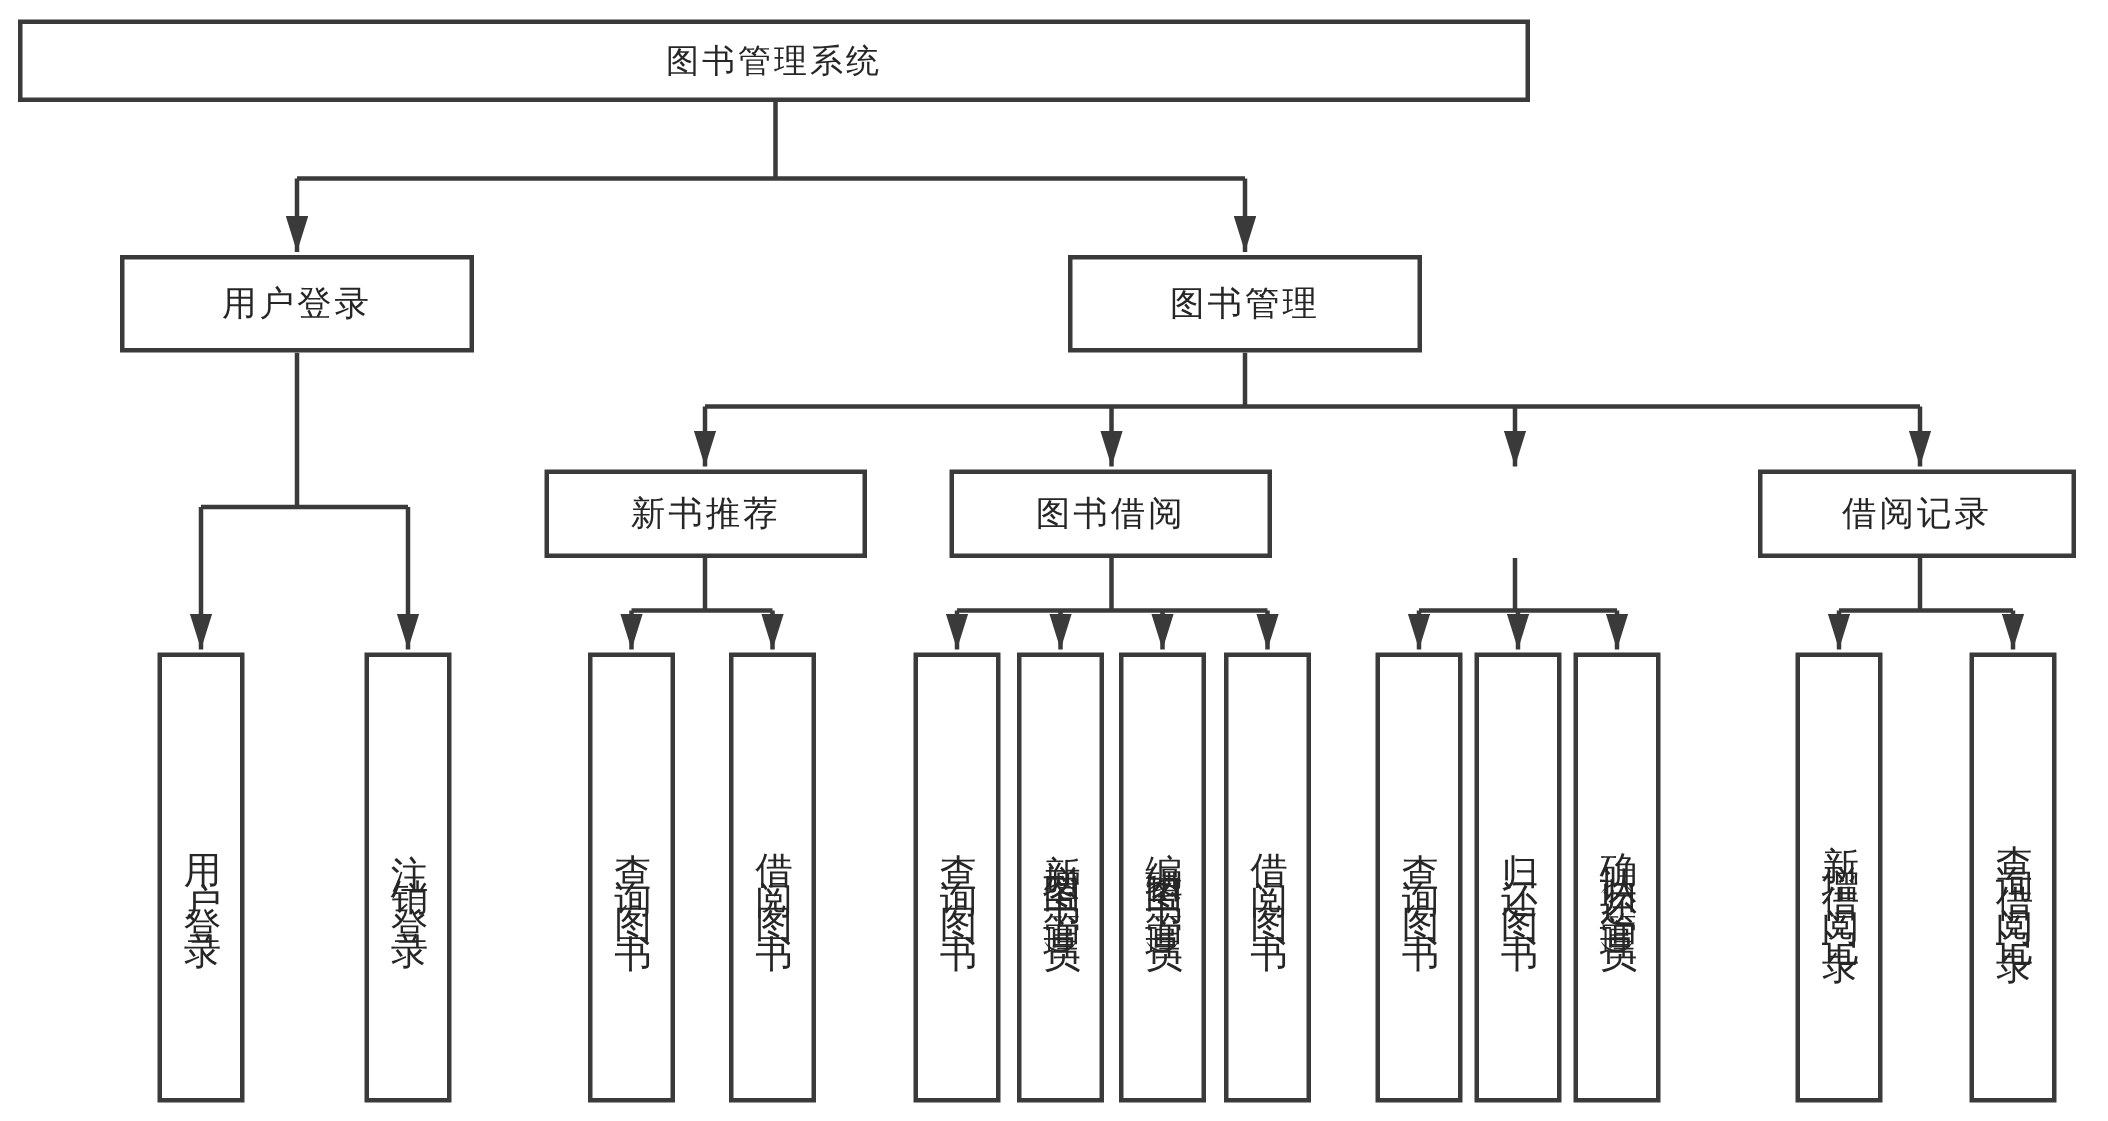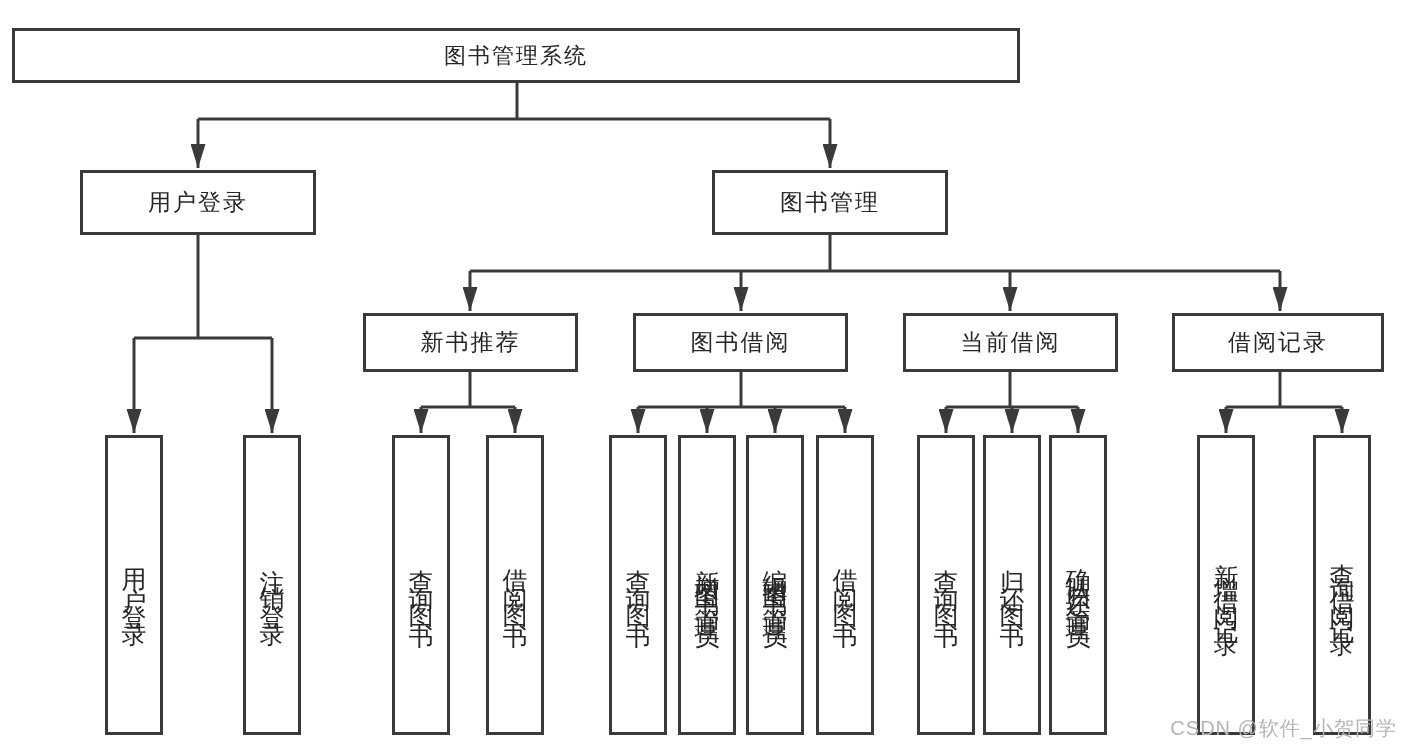--- a/index.html
+++ b/index.html
@@ -134,40 +134,37 @@
     </g>
 
     <g>
       <line x1="1280" y1="372" x2="1280" y2="407"></line>
       <line x1="1226" y1="407" x2="1342" y2="407"></line>
       <line x1="1226" y1="407" x2="1226" y2="433" marker-end="url(#arrowhead)"></line>
       <line x1="1342" y1="407" x2="1342" y2="433" marker-end="url(#arrowhead)"></line>
     </g>
   </svg>
 
-  <div class="box root-box" style="left:12px; top:28px; width:1008px; height:55px">
+  <div class="box root-box" style="left:12px; top:13px; width:1008px; height:55px">
     <span class="hlbl">图书管理系统</span>
   </div>
 
   <div class="box" style="left:80px; top:170px; width:236px; height:65px">
     <span class="hlbl">用户登录</span>
   </div>
   <div class="box" style="left:363px; top:313px; width:215px; height:59px">
     <span class="hlbl">新书推荐</span>
   </div>
 
   <div class="box" style="left:712px; top:170px; width:236px; height:65px">
     <span class="hlbl">图书管理</span>
   </div>
   <div class="box" style="left:633px; top:313px; width:215px; height:59px">
     <span class="hlbl">图书借阅</span>
   </div>
-  <div class="box" style="left:903px; top:313px; width:215px; height:59px">
-    <span class="hlbl">当前借阅</span>
-  </div>
   <div class="box" style="left:1172px; top:313px; width:212px; height:59px">
     <span class="hlbl">借阅记录</span>
   </div>
 
   <div class="box leaf" style="left:105px">
     <span class="vlbl v4">用户登录</span>
   </div>
   <div class="box leaf" style="left:243px">
     <span class="vlbl v4">注销登录</span>
   </div>
@@ -202,15 +199,14 @@
     <span class="vlbl v8">确认归还（管理员）</span>
   </div>
 
   <div class="box leaf" style="left:1197px">
     <span class="vlbl v6">新增借阅记录</span>
   </div>
   <div class="box leaf" style="left:1313px">
     <span class="vlbl v6">查询借阅记录</span>
   </div>
 
-  <div class="watermark">CSDN @软件_小贺同学</div>
 
 </div>
 
 </body></html>

